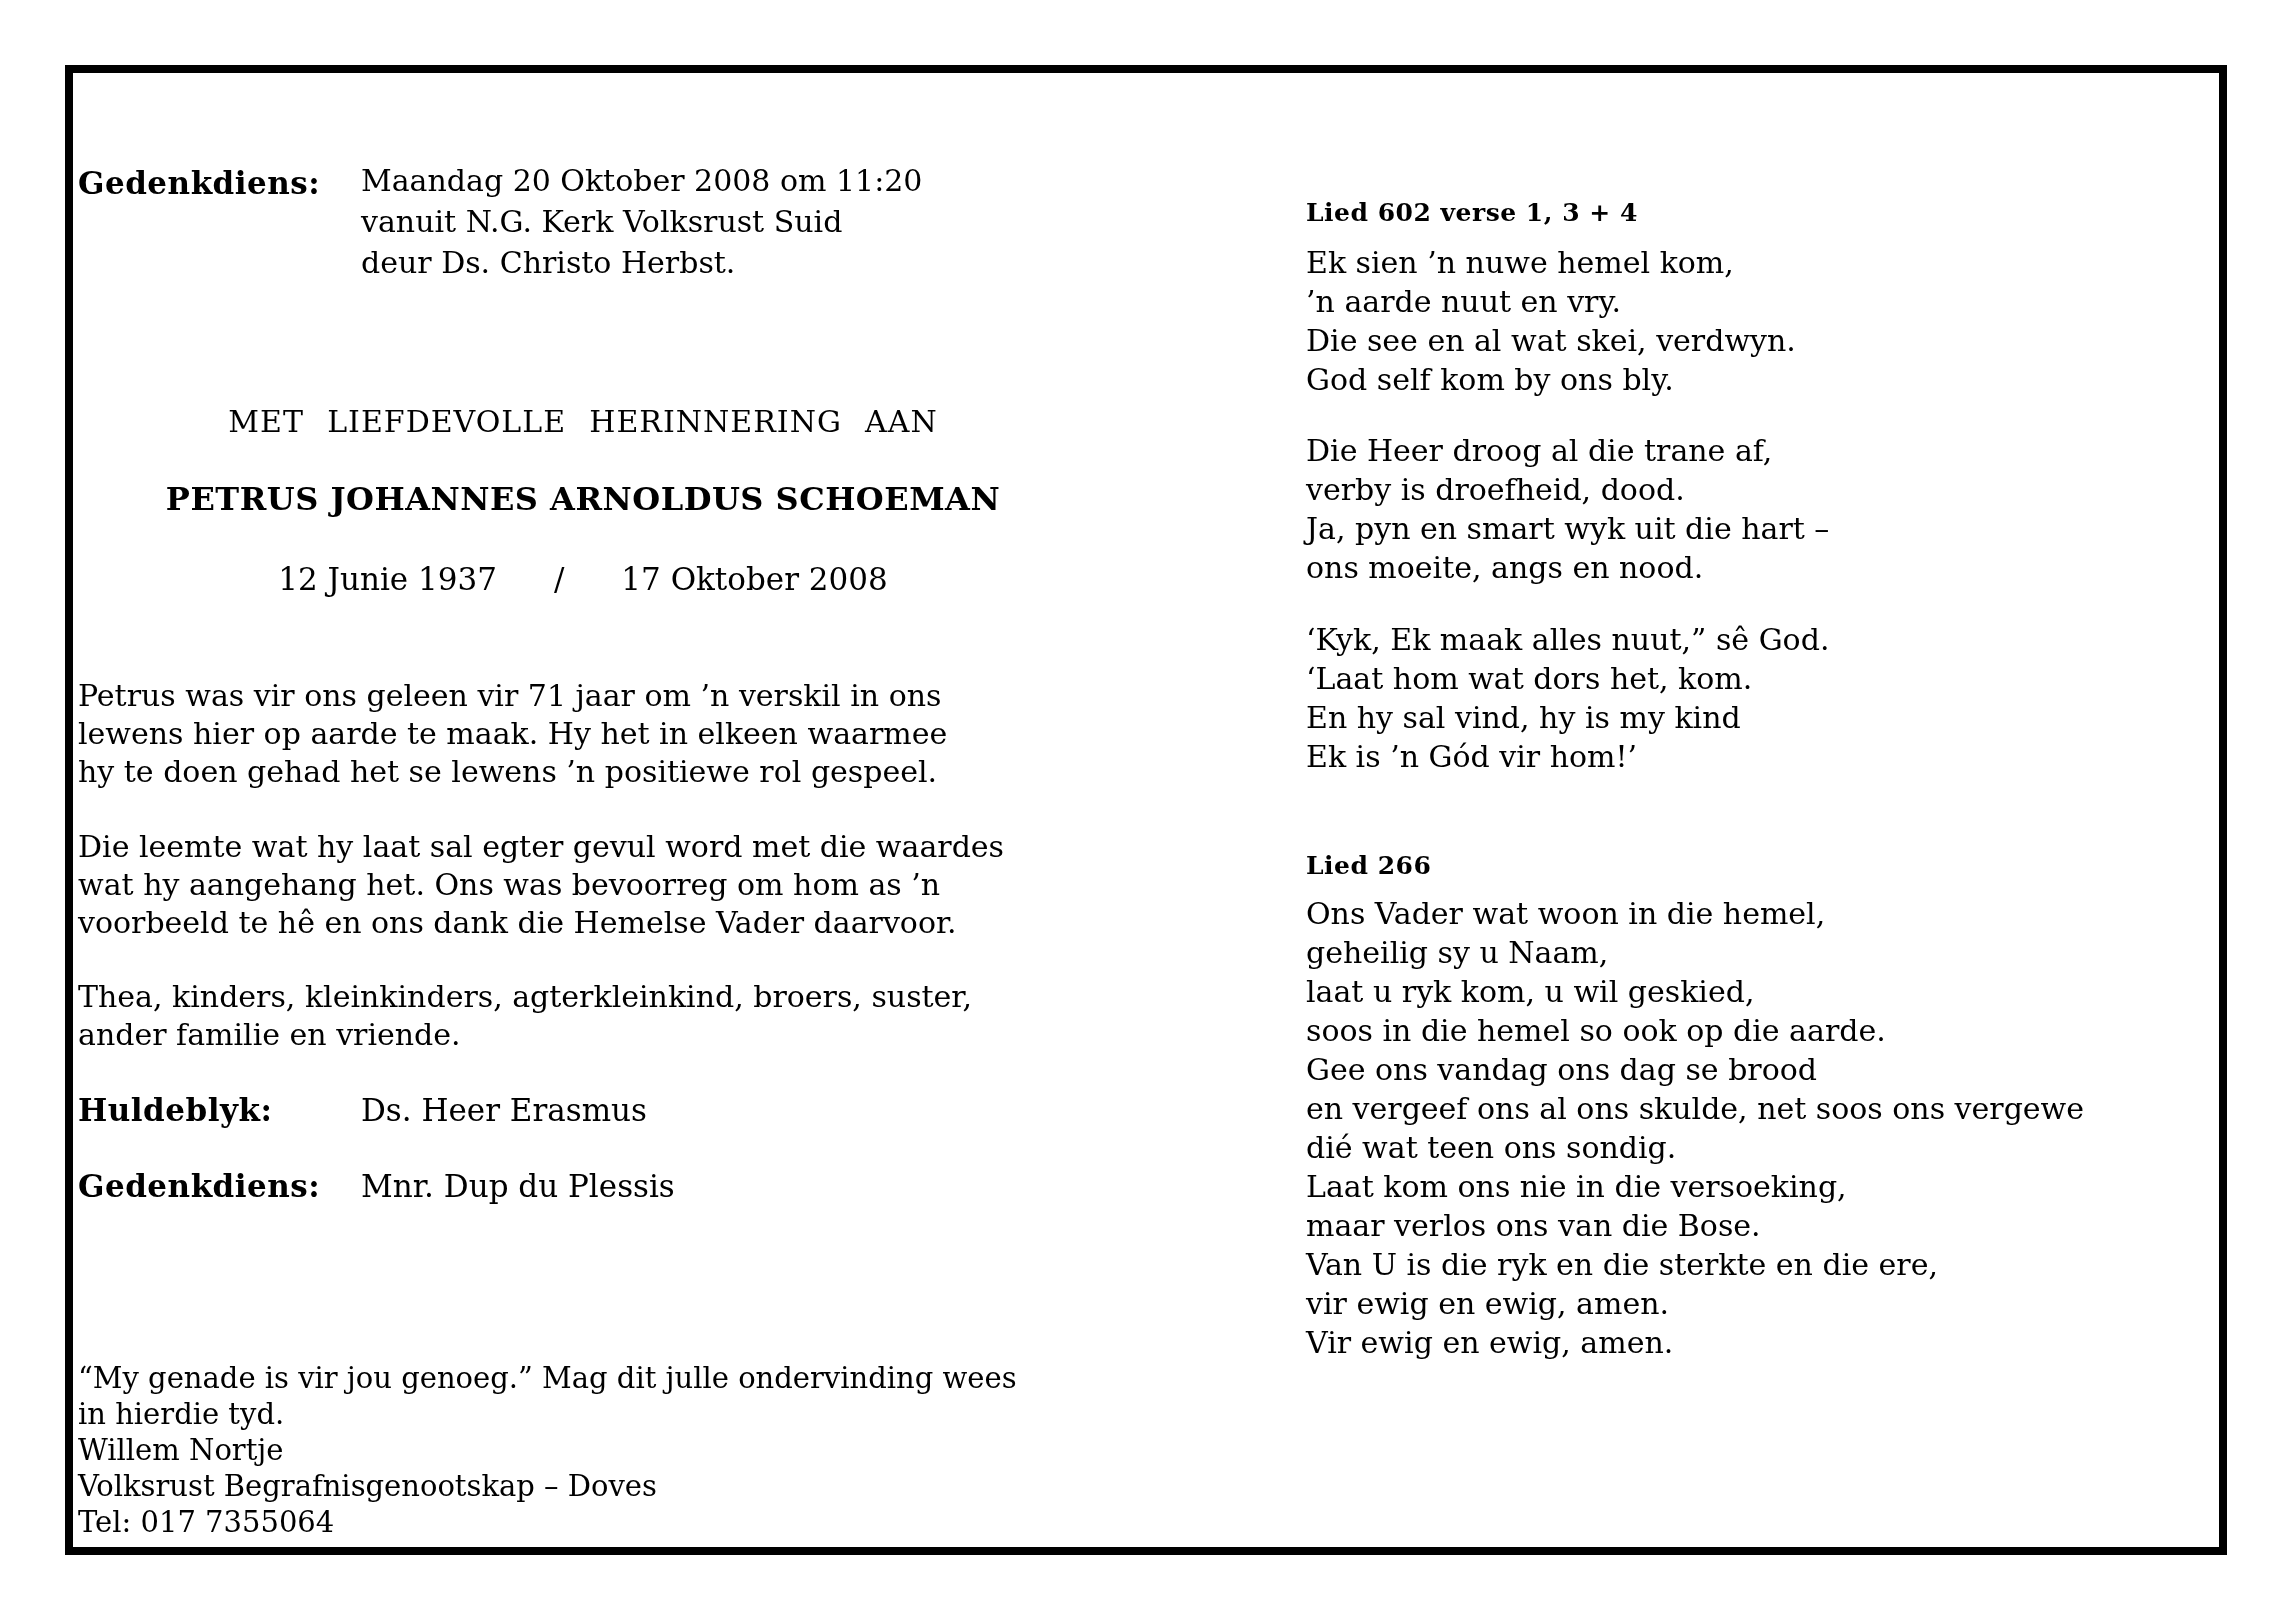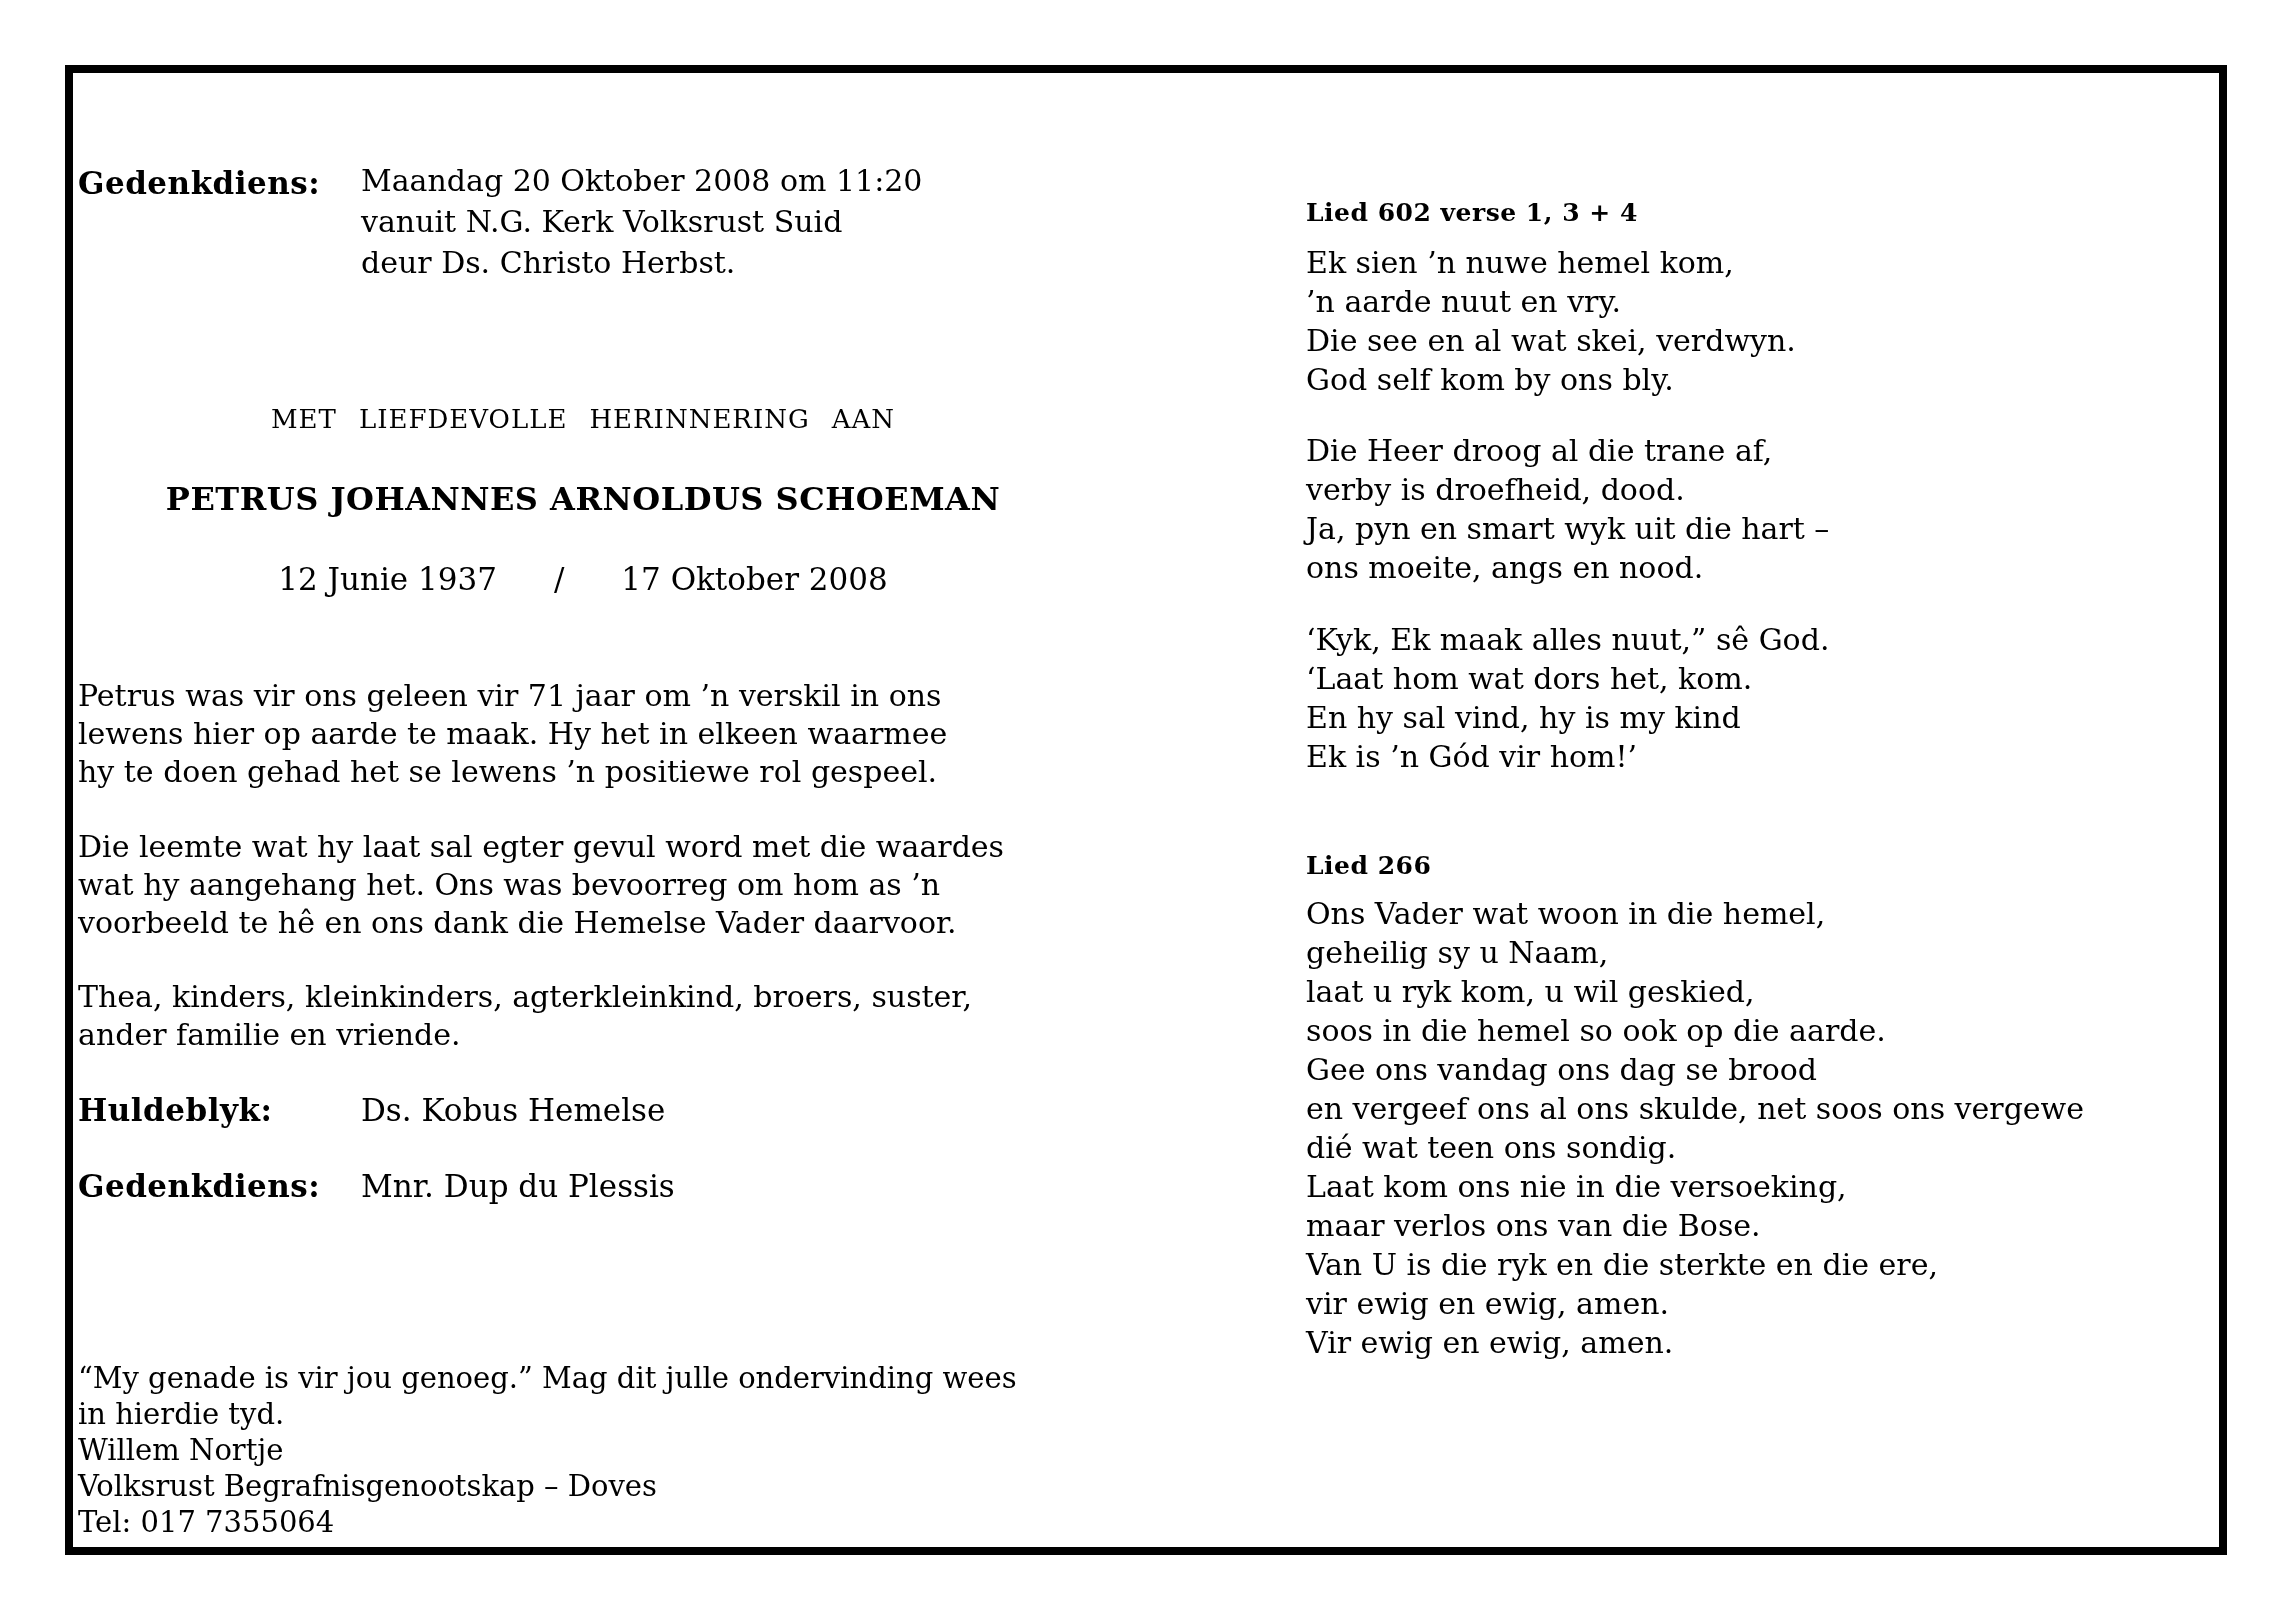--- a/index.html
+++ b/index.html
@@ -41,21 +41,21 @@
     font-size: 30px;
     line-height: 41px;
     white-space: pre-line;
   }
   .center-wrap {
     left: 78px;
     width: 1010px;
     text-align: center;
   }
   .memorial-heading {
-    font-size: 26px;
+    font-size: 30px;
     word-spacing: 12.7px;
     letter-spacing: 1px;
   }
   .deceased-name {
     font-size: 32px;
     font-weight: bold;
     letter-spacing: 0.5px;
   }
   .dates-row {
     display: flex;
@@ -107,21 +107,21 @@
 hy te doen gehad het se lewens ’n positiewe rol gespeel.</div>
 
 <div class="abs body-text" style="left:78px; top:781px; width:1039px;">Die leemte wat hy laat sal egter gevul word met die waardes
 wat hy aangehang het.  Ons was bevoorreg om hom as ’n
 voorbeeld te hê en ons dank die Hemelse Vader daarvoor.</div>
 
 <div class="abs body-text" style="left:78px; top:931px; width:1039px;">Thea, kinders, kleinkinders, agterkleinkind, broers, suster,
 ander familie en vriende.</div>
 
 <div class="abs label" style="left:78px; top:1092px;">Huldeblyk:</div>
-<div class="abs value-text" style="left:361px; top:1092px;">Ds. Kobus Hemelse</div>
+<div class="abs value-text" style="left:361px; top:1092px;">Ds. Heer Erasmus</div>
 
 <div class="abs label" style="left:78px; top:1168px;">Gedenkdiens:</div>
 <div class="abs value-text" style="left:361px; top:1168px;">Mnr. Dup du Plessis</div>
 
 <div class="abs footer-text" style="left:78px; top:1360px; width:1039px;">“My genade is vir jou genoeg.”  Mag dit julle ondervinding wees
 in hierdie tyd.
 Willem Nortje
 Volksrust Begrafnisgenootskap – Doves
 Tel: 017 7355064</div>
 

